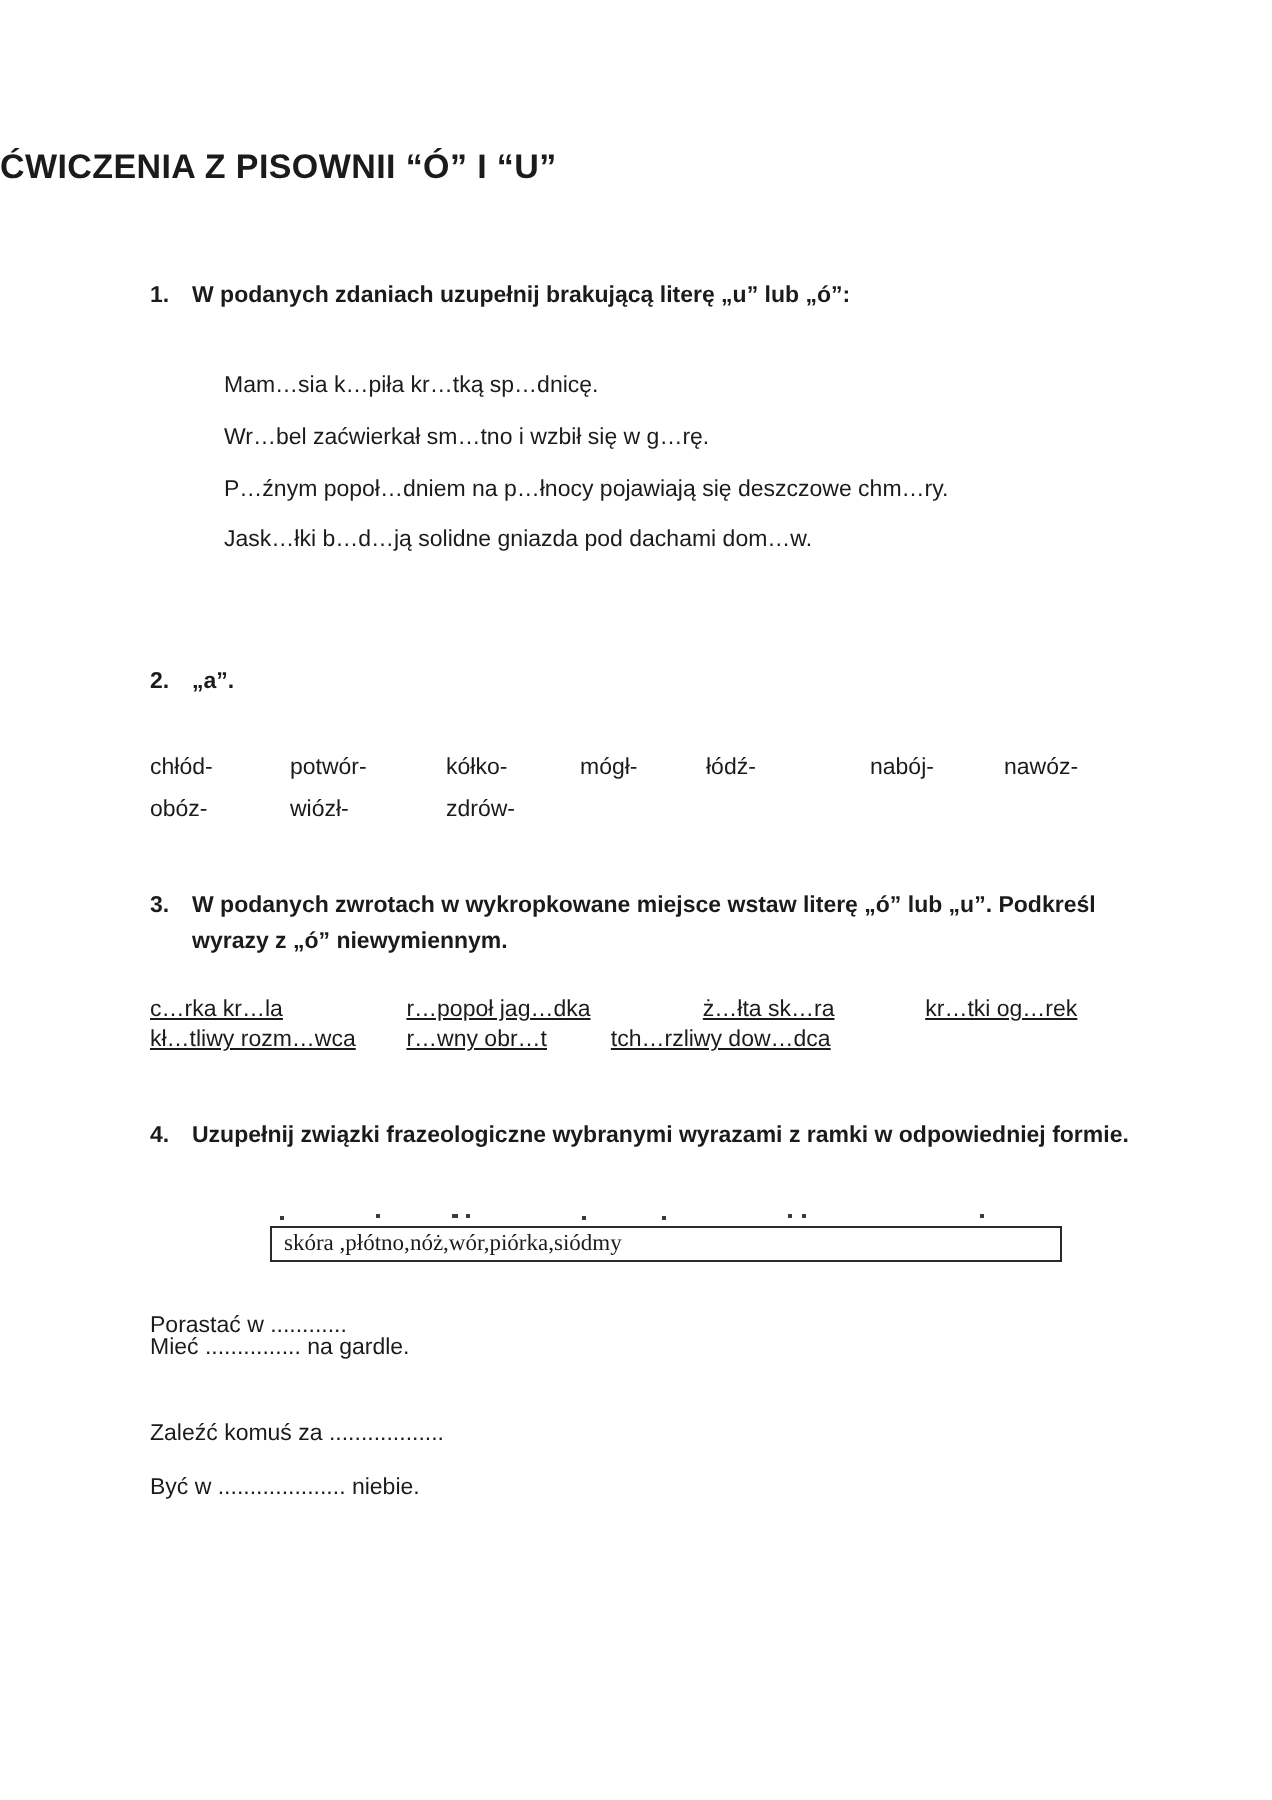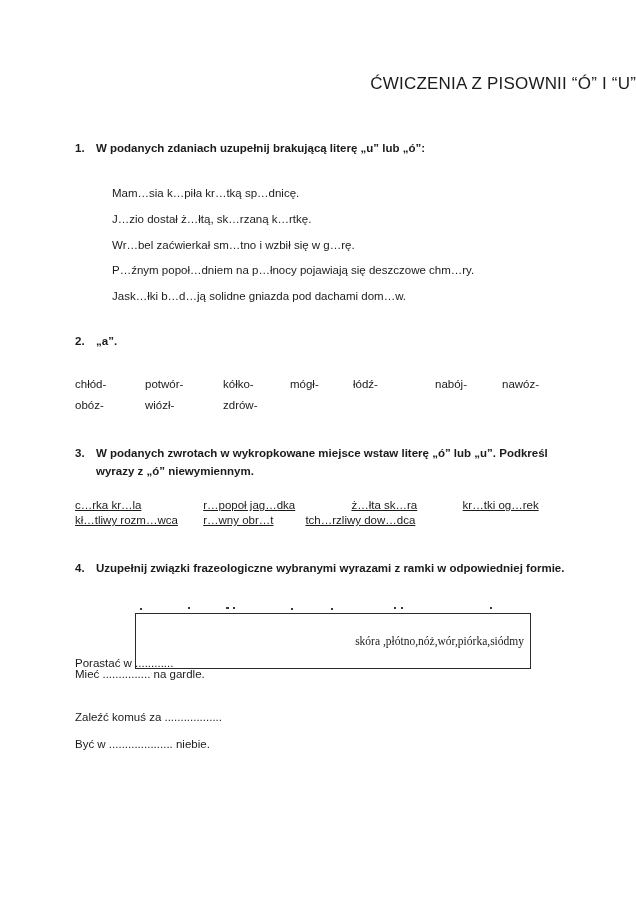--- a/index.html
+++ b/index.html
@@ -7,21 +7,21 @@
     position:relative;
     width:636px;height:900px;
     background:#ffffff;
     color:#1b1b1b;
     font-family:"Liberation Sans", sans-serif;
     font-size:11.5px;
     overflow:hidden;
   }
   .title{
     position:absolute;top:74px;left:0;width:100%;
-    text-align:right;font-size:17px;font-weight:400;
+    text-align:left;font-size:17px;font-weight:700;
     letter-spacing:0.2px;
   }
   .heading{
     position:absolute;left:75px;width:490px;
     display:flex;font-weight:700;line-height:18px;
   }
   .num{width:21px;flex:none;}
   .htext{flex:1;}
   .sentences{
     position:absolute;left:112px;top:181px;
@@ -32,42 +32,41 @@
     display:grid;
     grid-template-columns:70px 78px 67px 63px 82px 67px 1fr;
     line-height:21px;
   }
   .phrase-row{position:absolute;left:75px;white-space:nowrap;}
   .phrase-row span{display:inline-block;text-decoration:underline;}
   .w125{width:125px;} .w145{width:145px;} .w108{width:108px;margin-top:12px;} .w99{width:99px;}
   .wordbox{
     position:absolute;left:135px;top:613px;width:382px;
     border:1px solid #2a2a2a;
-    display:flex;justify-content:flex-end;
-    padding:19px 6px;
+    display:flex;justify-content:flex-start;
+    padding:0 6px;
     font-family:"Liberation Serif", serif;
     font-size:11.5px;line-height:16px;
   }
   .artifact{position:absolute;background:#3a3a3a;width:2px;height:2px;}
   .frase{position:absolute;left:75px;line-height:14px;}
 </style>
 </head>
 <body>
 
 <div class="page">
 
   <div class="title">ĆWICZENIA Z PISOWNII “Ó” I “U”</div>
 
   <div class="heading" style="top:139px">
     <span class="num">1.</span>
     <span class="htext">W podanych zdaniach uzupełnij brakującą literę „u” lub „ó”:</span>
   </div>
   <div class="sentences">
     <div>Mam…sia k…piła kr…tką sp…dnicę.</div>
-    <div>J…zio dostał ż…łtą, sk…rzaną k…rtkę.</div>
     <div>Wr…bel zaćwierkał sm…tno i wzbił się w g…rę.</div>
     <div>P…źnym popoł…dniem na p…łnocy pojawiają się deszczowe chm…ry.</div>
     <div>Jask…łki b…d…ją solidne gniazda pod dachami dom…w.</div>
   </div>
 
   <div class="heading" style="top:332px">
     <span class="num">2.</span>
     <span class="htext">
       <div>„a”.</div>
     </span>

